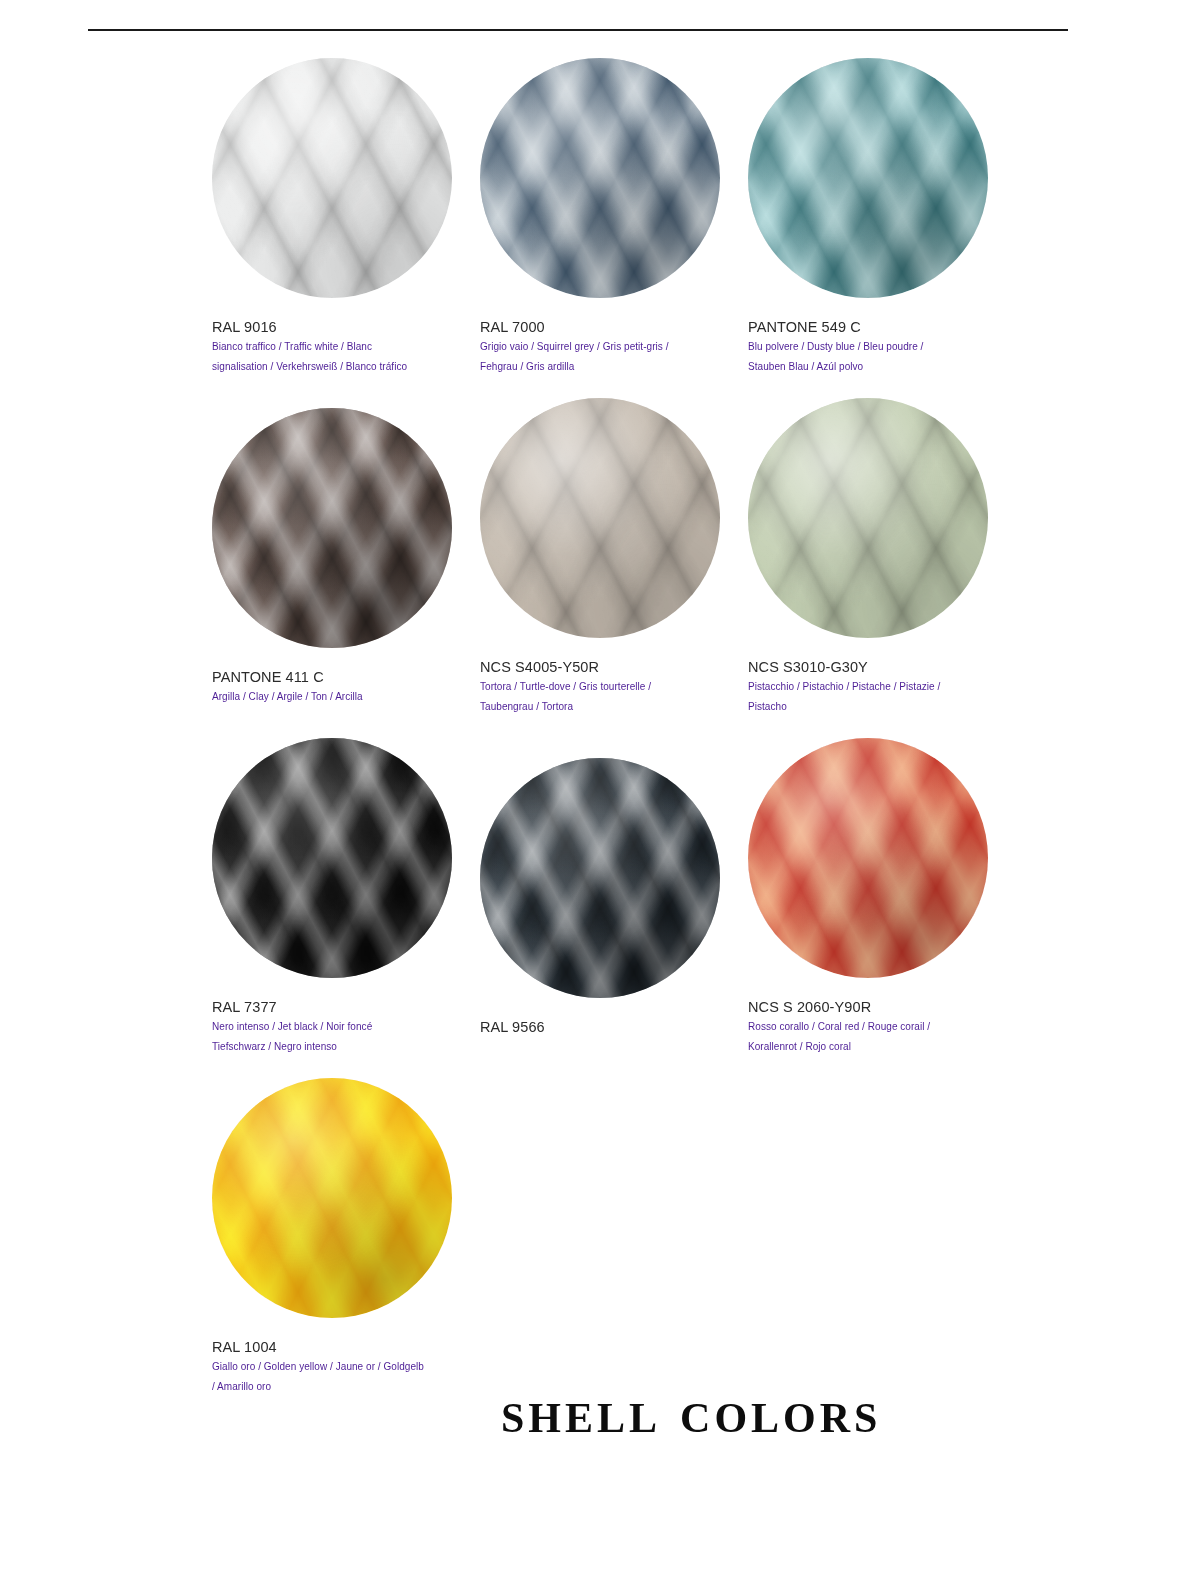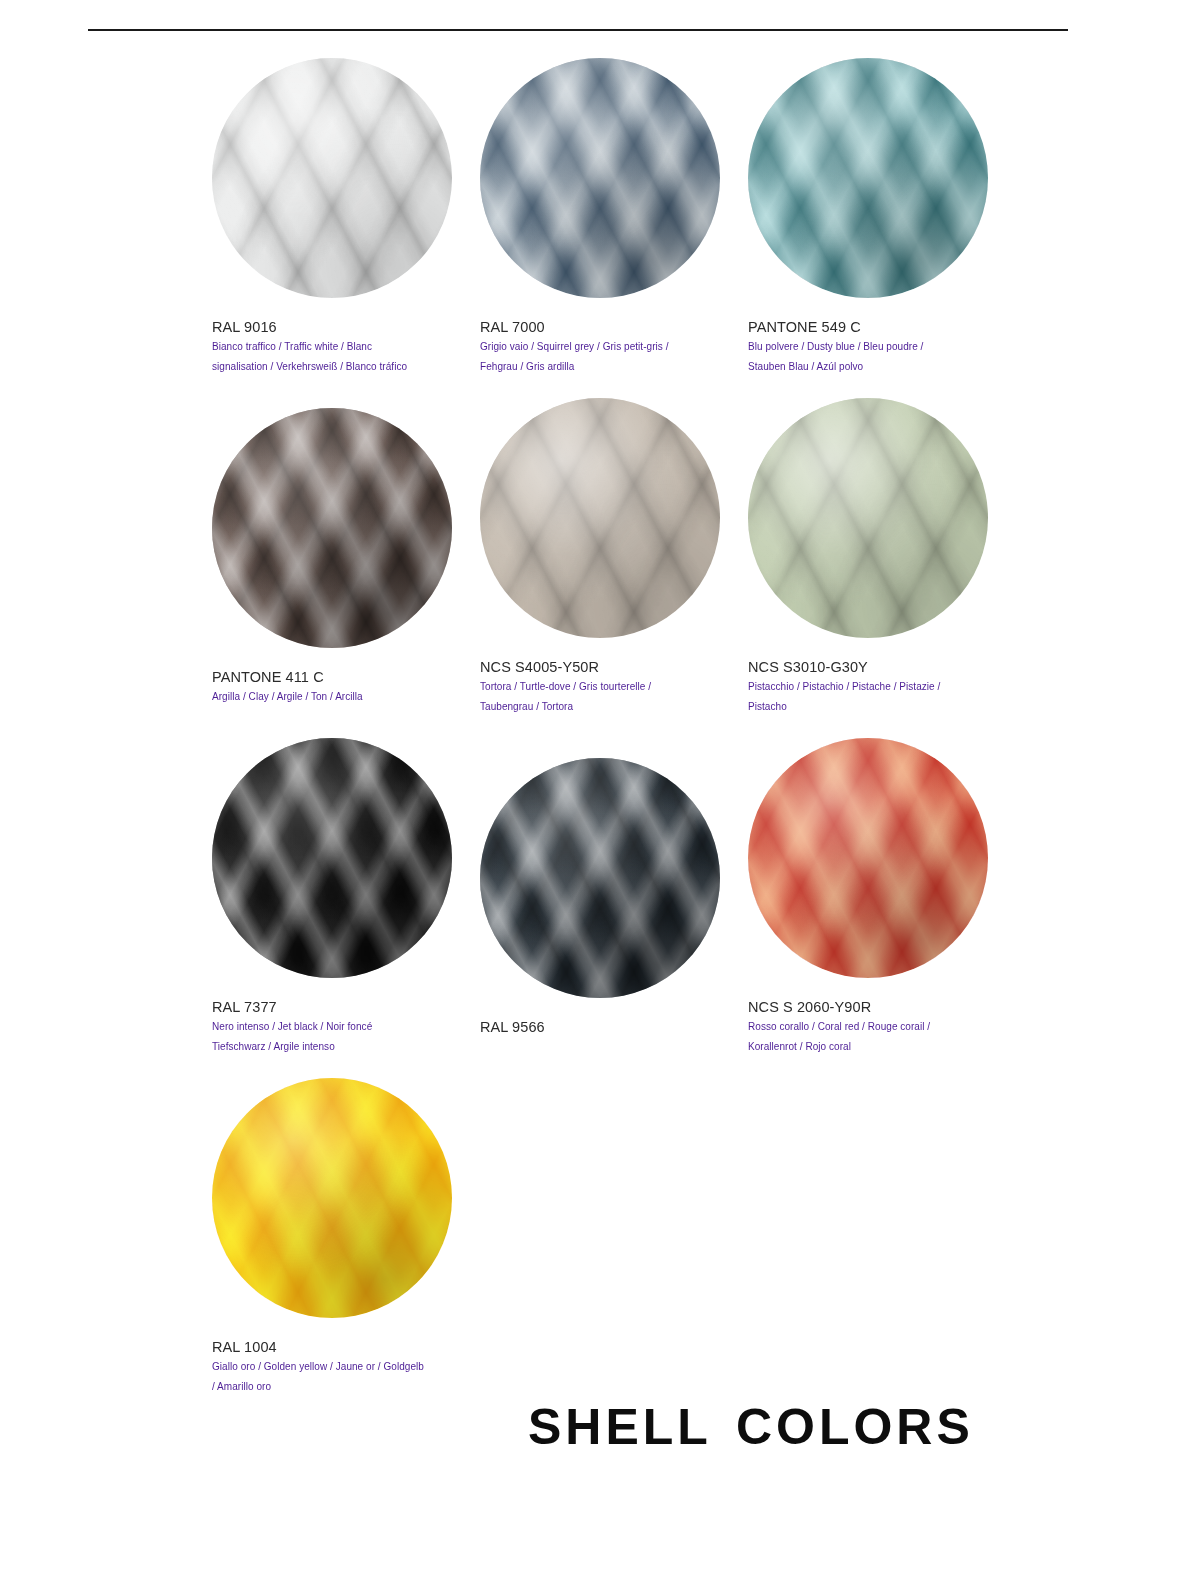--- a/index.html
+++ b/index.html
@@ -133,24 +133,24 @@
   .names {
     font-size: 10px;
     line-height: 20px;
     letter-spacing: 0.05px;
     color: #4c1d95;
   }
 
   
   .page-title {
     position: absolute;
-    left: 528px;
+    left: 501px;
     top: 1378px;
-    font-family: Liberation Sans, sans-serif;
-    font-size: 72px;
+    font-family: Liberation Serif, serif;
+    font-size: 60px;
     font-weight: 700;
     letter-spacing: 4px;
     color: #0d0d0d;
     white-space: nowrap;
     font-variant: small-caps;
     text-transform: lowercase;
   }
 </style>
 </head>
 <body style="background: rgb(255, 255, 255);">
@@ -223,21 +223,21 @@
     </div>
   </div>
 
   <div class="swatch-row">
     <div class="swatch-cell">
       <div class="disc-wrap">
         <div class="disc dark" style="--c: #141414;"></div>
       </div>
       <div class="caption">
         <div class="code">RAL 7377</div>
-        <div class="names">Nero intenso / Jet black / Noir foncé Tiefschwarz / Argile intenso</div>
+        <div class="names">Nero intenso / Jet black / Noir foncé Tiefschwarz / Negro intenso</div>
       </div>
     </div>
 
     <div class="swatch-cell col2">
       <div class="disc-wrap">
         <div class="disc dark" style="--c: #2b353d;"></div>
       </div>
       <div class="caption">
         <div class="code">RAL 9566</div>
       </div>

